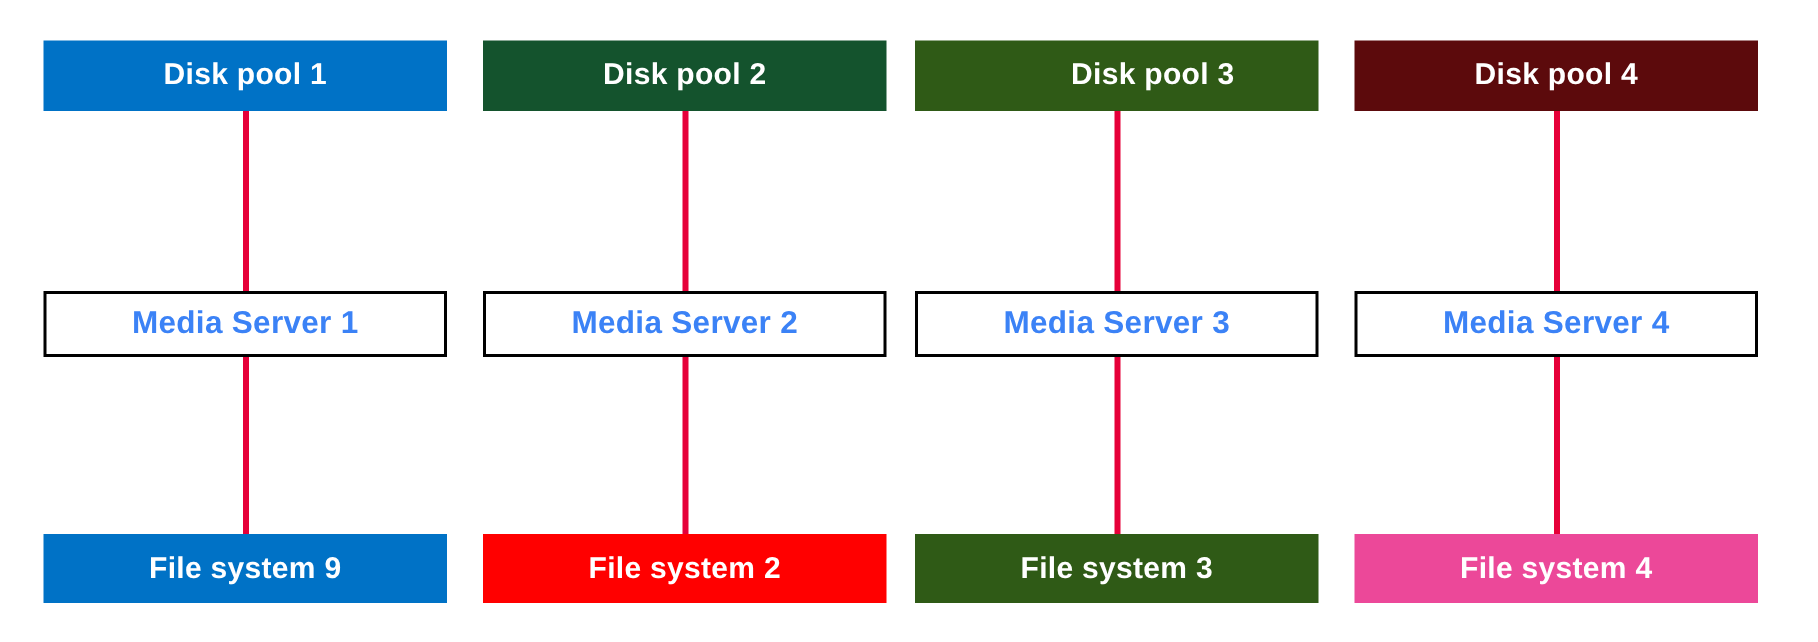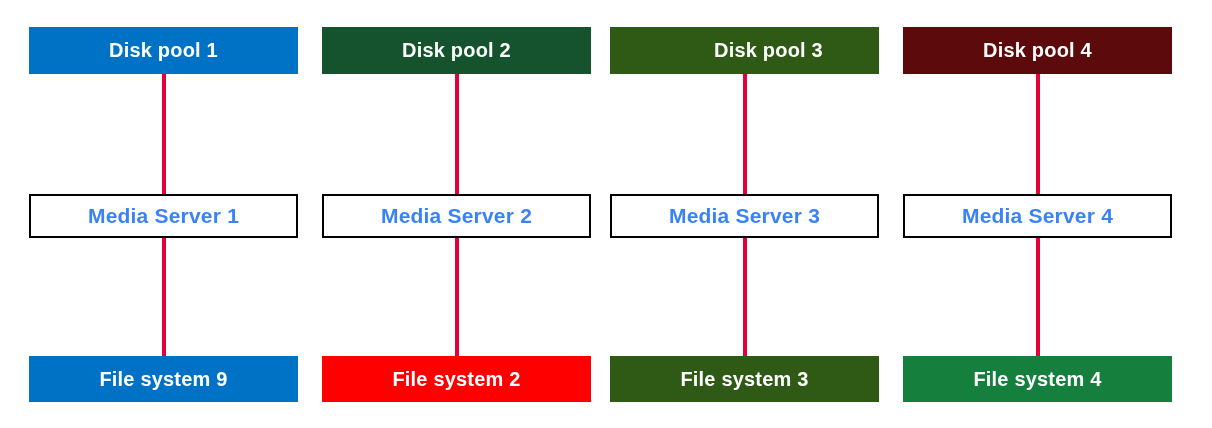--- a/index.html
+++ b/index.html
@@ -112,18 +112,18 @@
   </div>
 
   <div class="column col-3">
     <div class="connector" style="background-color: rgb(230, 0, 57);"></div>
     <div class="box pool" style="background-color: rgb(92, 10, 12);">
       <span>Disk pool 4</span>
     </div>
     <div class="box media">
       <span>Media Server 4</span>
     </div>
-    <div class="box fs" style="background-color: #15803d;">
+    <div class="box fs" style="background-color: #ec4899;">
       <span>File system 4</span>
     </div>
   </div>
 
 </div>
 
 </body></html>

